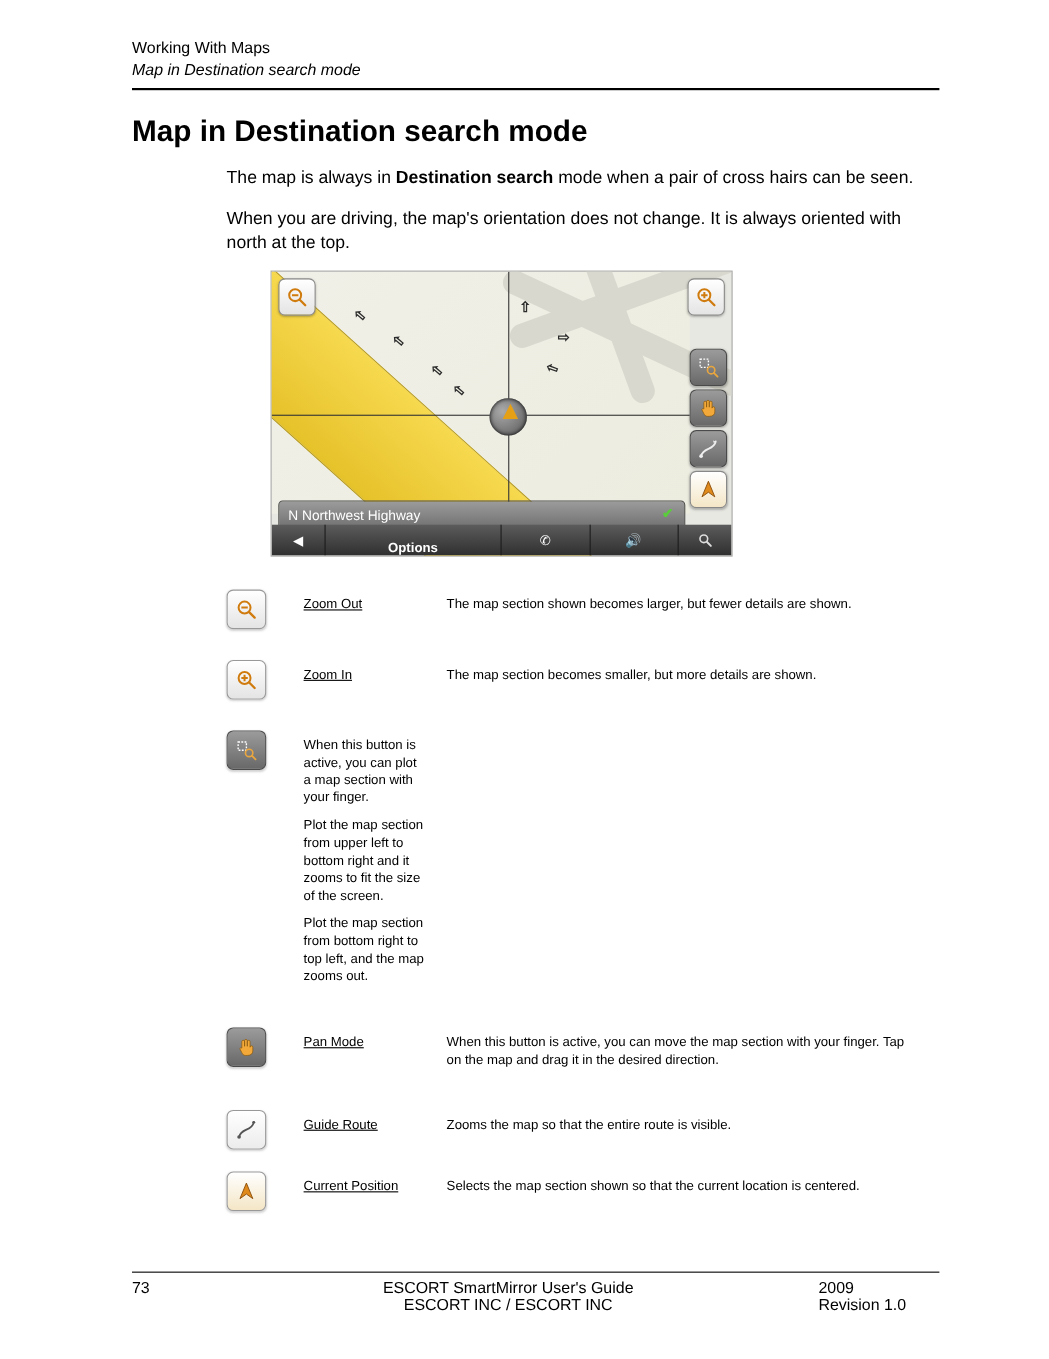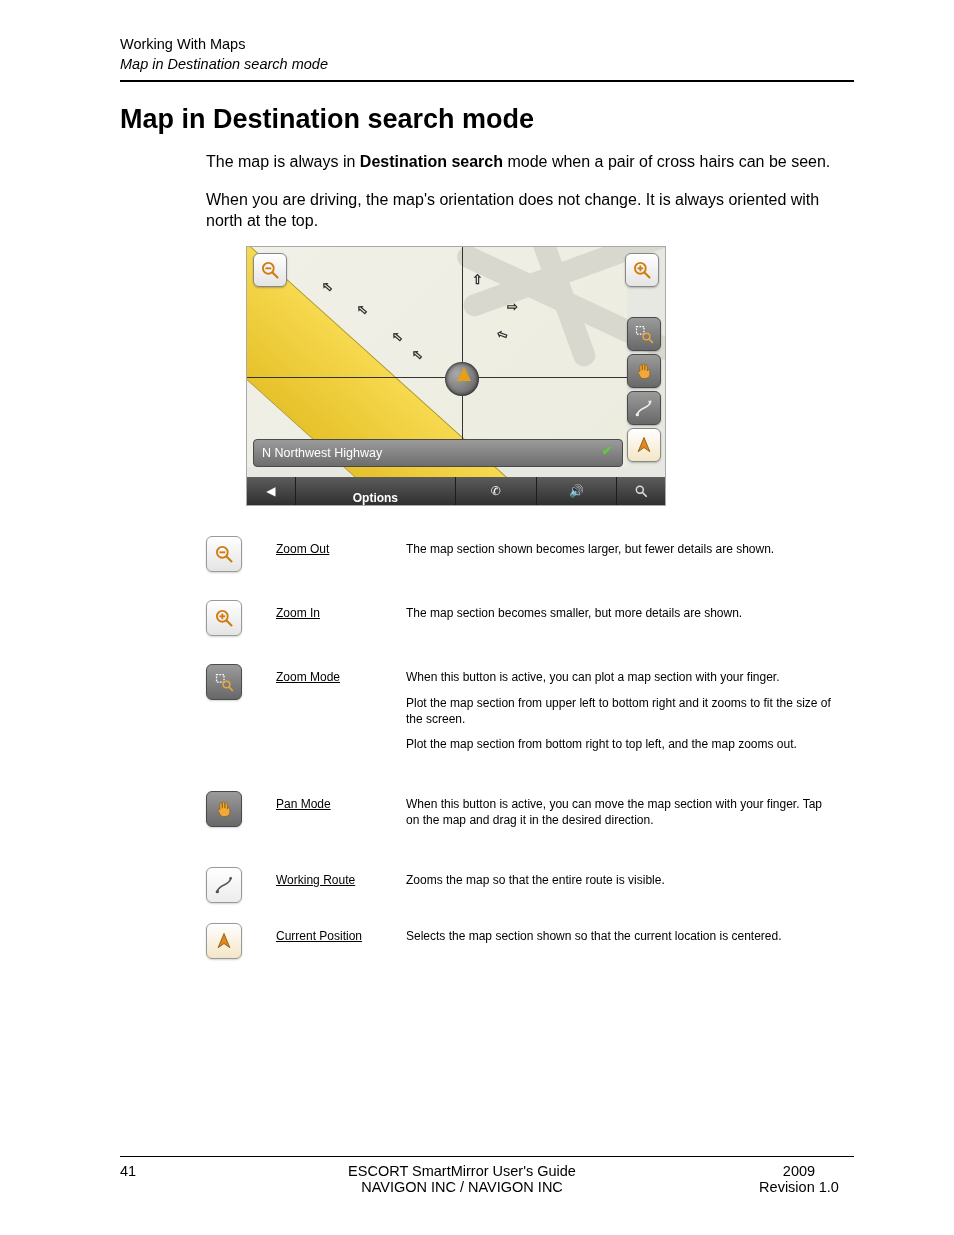--- a/index.html
+++ b/index.html
@@ -125,21 +125,21 @@
     position: absolute;
     right: 4px; top: 70px;
     width: 34px;
     display: flex;
     flex-direction: column;
     gap: 3px;
   }
   .right-tools .icon-btn { position: static; width: 32px; height: 32px; }
   .street-bar {
     position: absolute;
-    left: 6px; right: 42px; top: 192px;
+    left: 6px; right: 42px; top: 208px;
     height: 28px;
     background: linear-gradient(180deg, #9b9b9b 0%, #6d6d6d 100%);
     border: 1px solid #4a4a4a;
     border-radius: 4px;
     display: flex;
     align-items: center;
     padding: 0 8px;
     color: #fff;
     font-size: 12.5px;
     box-sizing: border-box;
@@ -204,21 +204,21 @@
   .footer {
     position: absolute;
     left: 120px; right: 100px; bottom: 40px;
     border-top: 1.5px solid #000;
     padding-top: 6px;
     font-size: 14.5px;
     display: flex;
     justify-content: space-between;
   }
   .footer .center { text-align: center; flex: 1; }
-  .footer .right { text-align: center; width: 110px; }
+  .footer .right { text-align: left; width: 110px; }
   .footer .left { width: 60px; }
   svg.glyph { width: 20px; height: 20px; }
 </style>
 </head>
 <body>
 
 <div class="page">
 
   <div class="header-block">
     <div>Working With Maps</div>
@@ -354,21 +354,20 @@
       </div>
     <div class="row-spacer"></div>
 
     <div class="ft-icon dark">
       <svg class="glyph" viewBox="0 0 24 24">
           <rect x="3" y="3" width="9" height="9" fill="none" stroke="#fff" stroke-width="1.5" stroke-dasharray="2 1.5"></rect>
           <circle cx="15" cy="15" r="4" fill="none" stroke="#e9a63e" stroke-width="1.8"></circle>
           <line x1="18" y1="18" x2="22" y2="22" stroke="#e9a63e" stroke-width="2" stroke-linecap="round"></line>
         </svg>
     </div>
-    <div class="ft-label">Zoom Mode</div>
     <div class="ft-desc">
       <p>When this button is active, you can plot a map section with your finger.</p>
       <p>Plot the map section from upper left to bottom right and it zooms to fit the size of the screen.</p>
       <p>Plot the map section from bottom right to top left, and the map zooms out.</p>
     </div>
     <div class="row-spacer"></div>
 
     <div class="ft-icon dark">
       <svg class="glyph" viewBox="0 0 24 24">
           <path d="M7 12 V6 a1.5 1.5 0 0 1 3 0 V11 V5 a1.5 1.5 0 0 1 3 0 V11 V6 a1.5 1.5 0 0 1 3 0 V12 a1.5 1.5 0 0 1 3 0 V16 c0 3 -2 5 -6 5 h-2 c-2 0 -3 -1 -4 -3 l-2 -4 c-.5 -1 1 -2 2 -1 z" fill="#f2a93a" stroke="#8a5a10" stroke-width="0.8"></path>
@@ -380,43 +379,43 @@
       </div>
     <div class="row-spacer"></div>
 
     <div class="ft-icon" style="background:linear-gradient(180deg,#fff,#ececec);">
       <svg class="glyph" viewBox="0 0 24 24">
           <path d="M4 20 C 6 10, 18 14, 20 4" fill="none" stroke="#555" stroke-width="2" stroke-linecap="round"></path>
           <circle cx="4" cy="20" r="2" fill="#555"></circle>
           <circle cx="20" cy="4" r="1.6" fill="#555"></circle>
         </svg>
     </div>
-    <div class="ft-label">Working Route</div>
+    <div class="ft-label">Guide Route</div>
     <div class="ft-desc">
         <p>Zooms the map so that the entire route is visible.</p>
       </div>
     <div class="row-spacer" style="height:6px;"></div>
 
     <div class="ft-icon" style="background:linear-gradient(180deg,#fff,#f4e6c6);">
       <svg class="glyph" viewBox="0 0 24 24">
           <polygon points="12,3 19,20 12,15 5,20" fill="#e08a1c" stroke="#8a4e0a" stroke-width="1"></polygon>
         </svg>
     </div>
     <div class="ft-label">Current Position</div>
     <div class="ft-desc">
         <p>Selects the map section shown so that the current location is centered.</p>
       </div>
 
   </div>
 
   <div class="footer">
-    <div class="left">41</div>
+    <div class="left">73</div>
     <div class="center">
       <div>ESCORT SmartMirror User's Guide</div>
-      <div>NAVIGON INC / NAVIGON INC</div>
+      <div>ESCORT INC / ESCORT INC</div>
     </div>
     <div class="right">
       <div>2009</div>
       <div>Revision 1.0</div>
     </div>
   </div>
 
 </div>
 
 </body></html>

